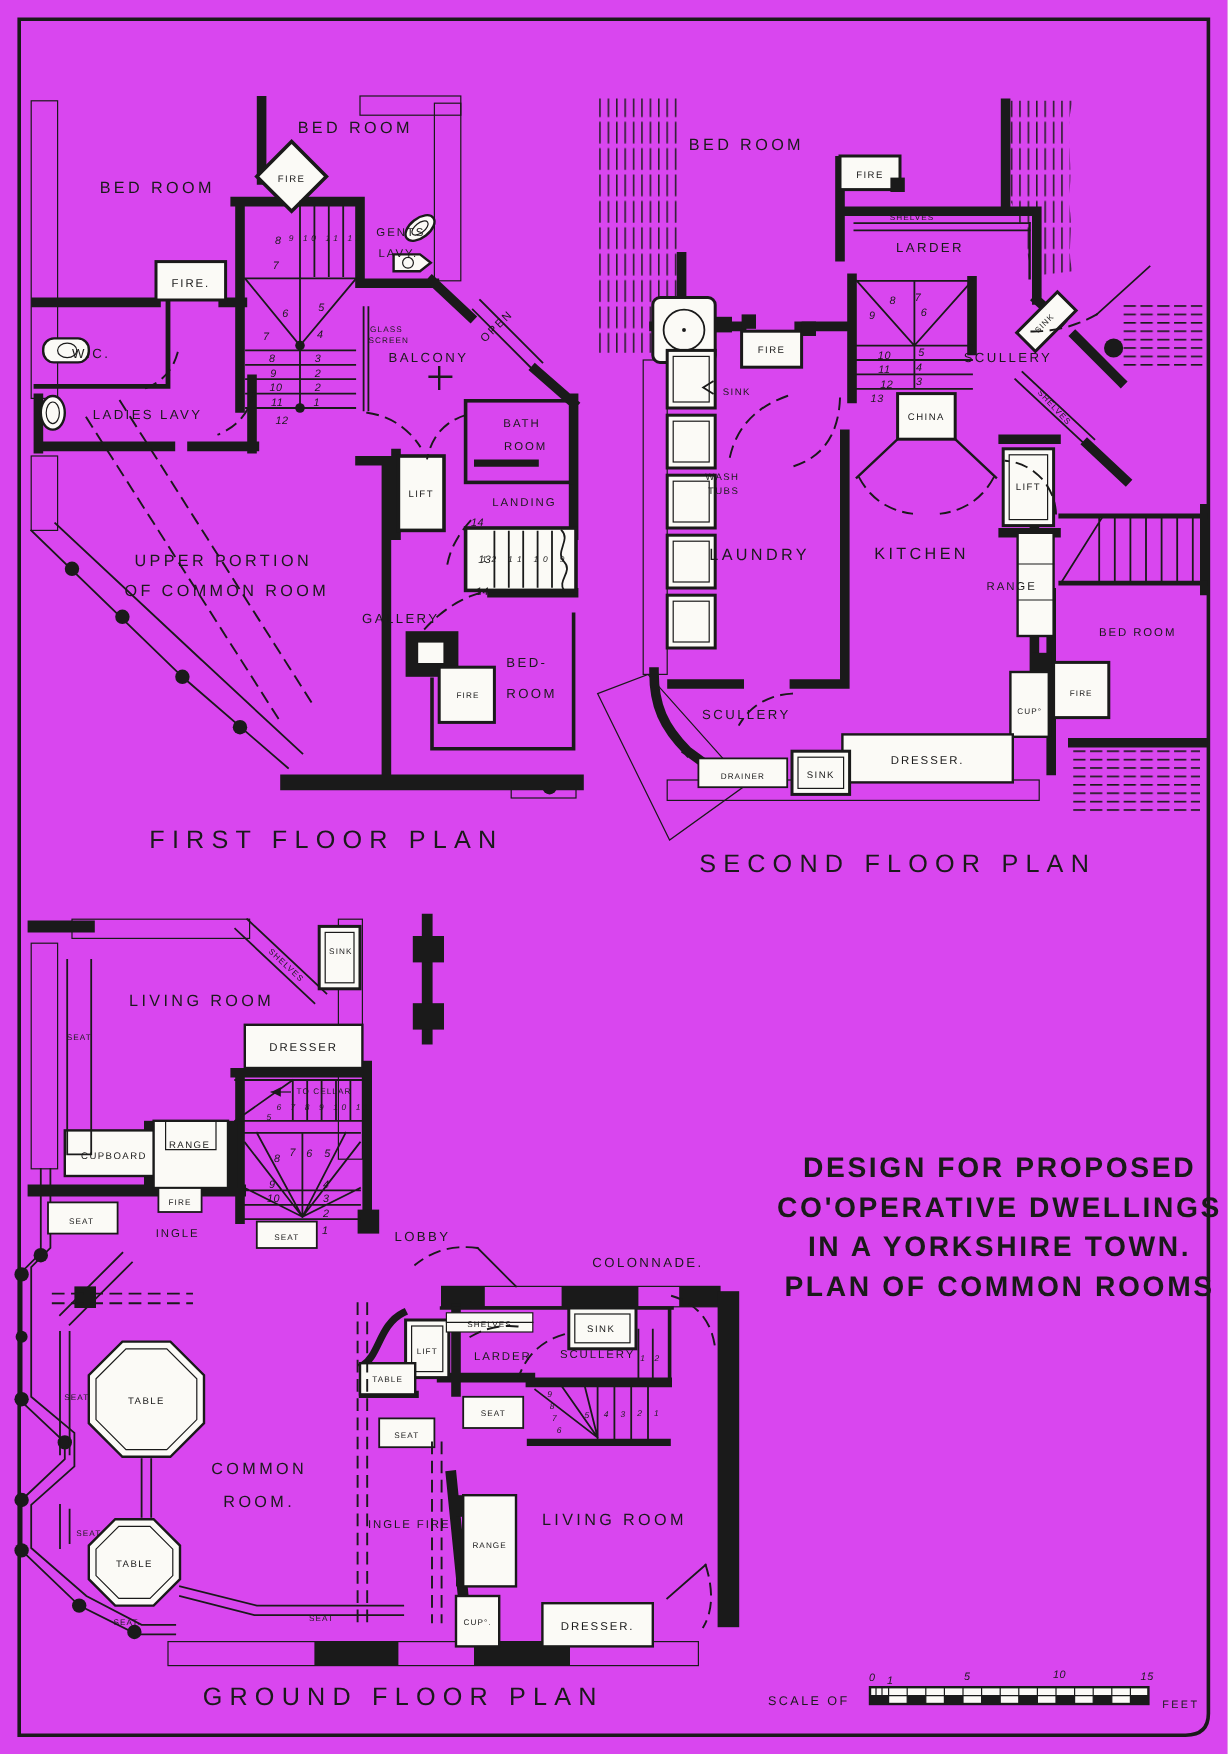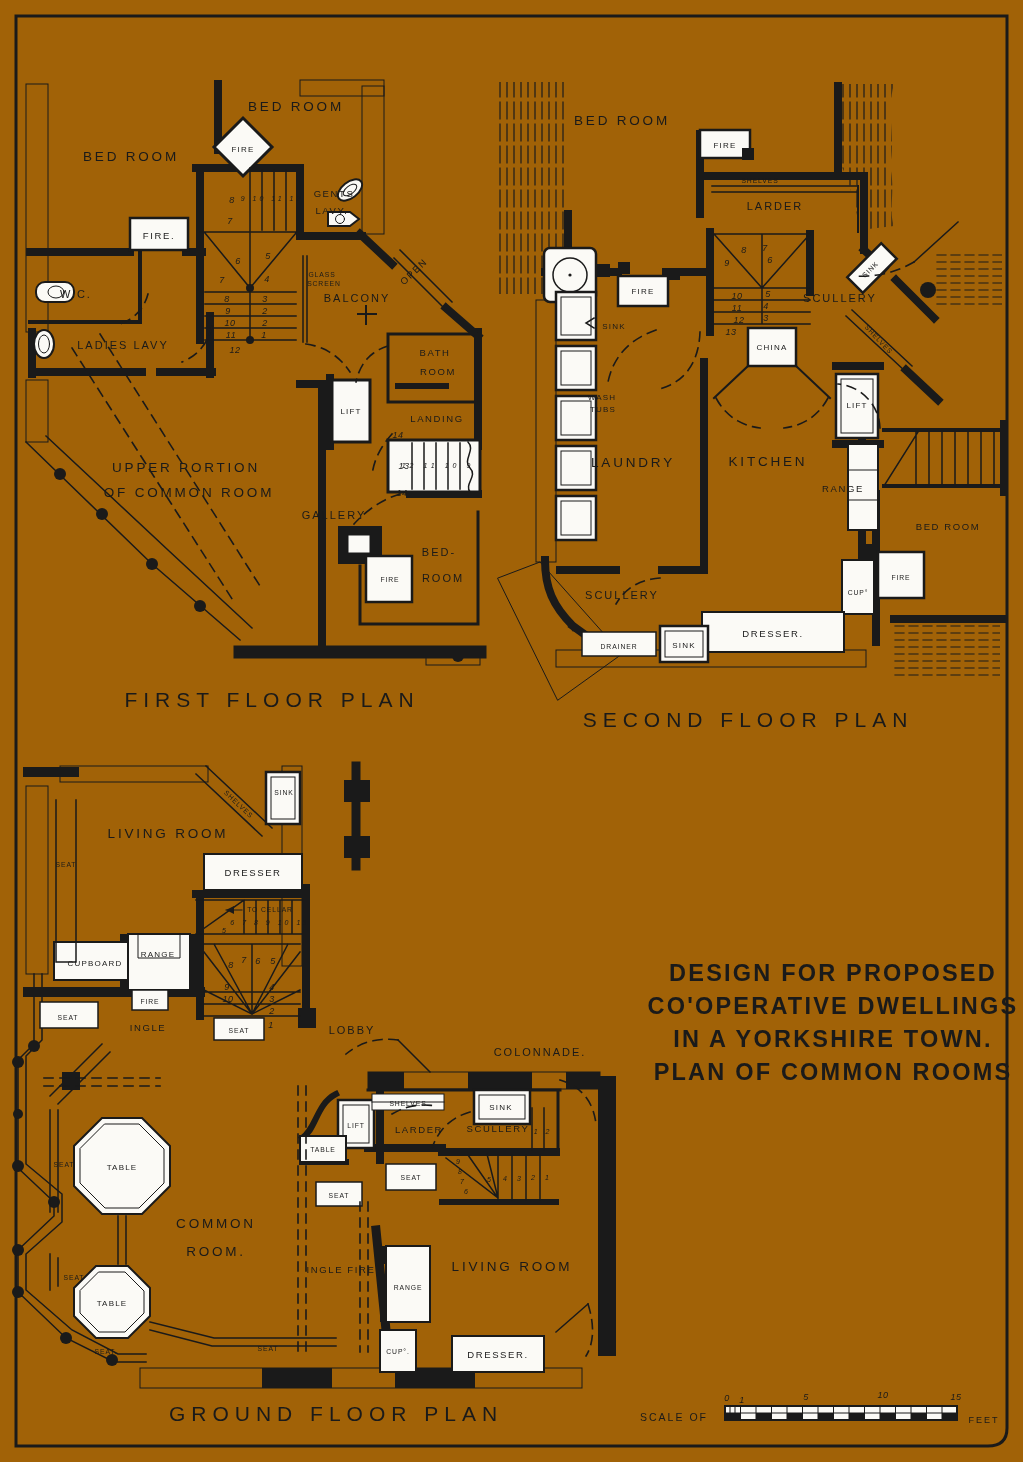--- a/index.html
+++ b/index.html
@@ -1,16 +1,16 @@
 <!DOCTYPE html>
 <html><head>
 <meta charset="utf-8">
 <style>
   html,body{margin:0;padding:0;background:#e8e6e0;}
-  .sheet{position:relative;width:1023px;height:1462px;background:#a16207;margin:0 auto;overflow:hidden;}
+  .sheet{position:relative;width:1023px;height:1462px;background:#d946ef;margin:0 auto;overflow:hidden;}
   svg{position:absolute;left:0;top:0;}
   svg path,svg line,svg rect,svg circle,svg ellipse,svg polyline,svg polygon{stroke-linecap:square;}
   .s1{stroke:#1a1a1a;stroke-width:1;fill:none}
   .s15{stroke:#1a1a1a;stroke-width:1.5;fill:none}
   .s2{stroke:#1a1a1a;stroke-width:2;fill:none}
   .s25{stroke:#1a1a1a;stroke-width:2.5;fill:none}
   .s3{stroke:#1a1a1a;stroke-width:3;fill:none}
   .s4{stroke:#1a1a1a;stroke-width:4;fill:none}
   .s6{stroke:#1a1a1a;stroke-width:6;fill:none}
   .s8{stroke:#1a1a1a;stroke-width:8;fill:none}

